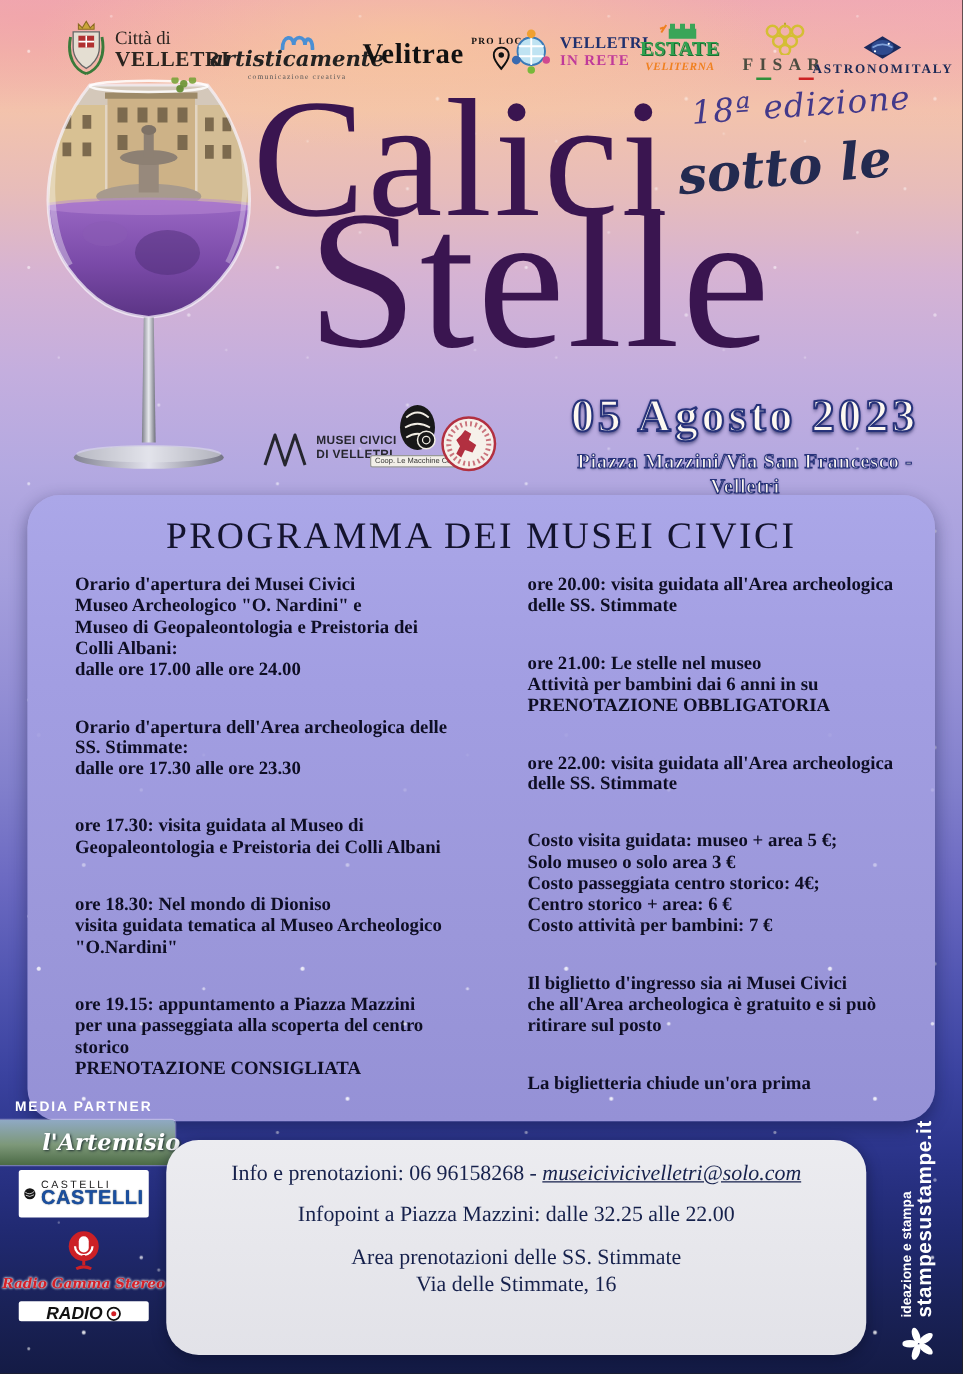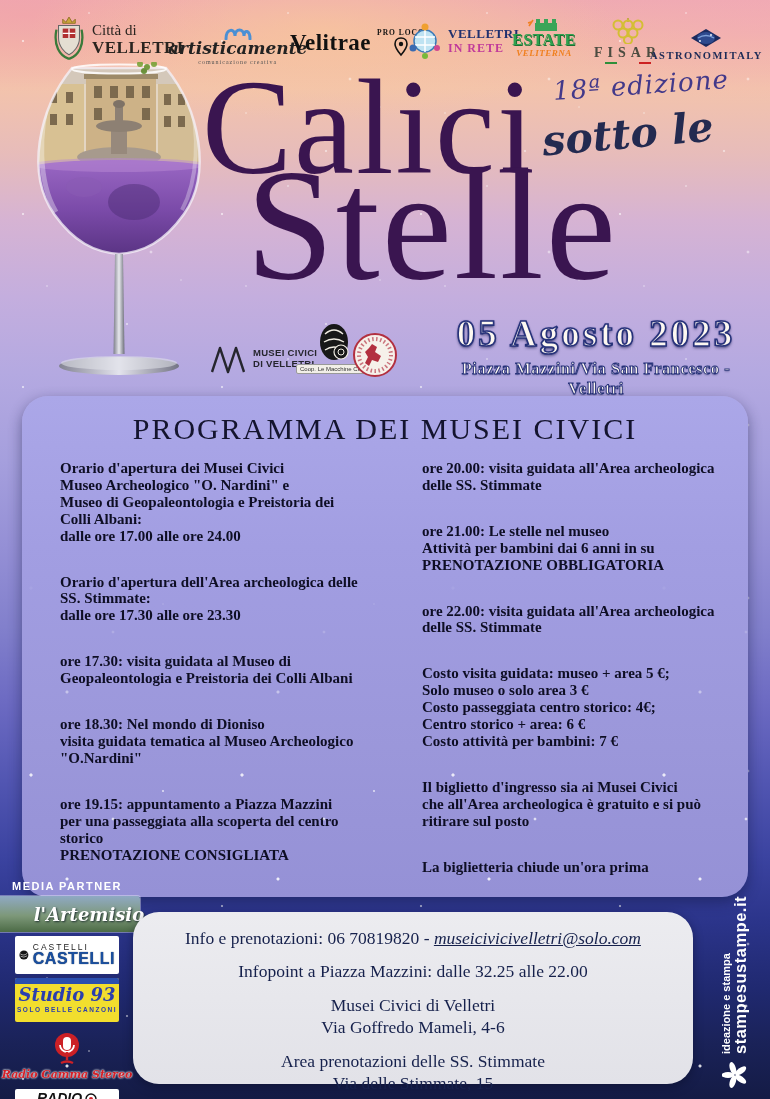--- a/index.html
+++ b/index.html
@@ -388,25 +388,20 @@
       <svg width="24" height="24" viewBox="0 0 24 24">
         <circle cx="12" cy="12" r="11" fill="#141414"></circle>
         <path d="M3,9 Q12,16 21,7 M4,15 Q12,20 20,14" stroke="#fff" stroke-width="1.5" fill="none"></path>
       </svg>
       <span class="castelli-txt">
         <div class="castelli-l1">CASTELLI</div>
         <div class="castelli-l2">CASTELLI</div>
       </span>
     </div>
 
-    <div class="mp-logo studio-box">
-      <div class="studio-strip"></div>
-      <span class="studio-name">Studio 93</span>
-      <span class="studio-sub">SOLO BELLE CANZONI</span>
-    </div>
 
     <div class="mp-logo gamma-box">
       <svg width="30" height="34" viewBox="0 0 30 34">
         <circle cx="15" cy="13" r="12" fill="#cc2026"></circle>
         <rect x="11" y="5" width="8" height="13" rx="4" fill="#fff"></rect>
         <path d="M8,13 a7,7 0 0 0 14,0" stroke="#fff" stroke-width="1.8" fill="none"></path>
         <path d="M15,20 L15,28 M9,31 Q15,28 21,31" stroke="#cc2026" stroke-width="2.4" fill="none"></path>
       </svg>
       <span class="gamma-txt">Radio Gamma Stereo</span>
     </div>
@@ -418,30 +413,26 @@
           <circle cx="6" cy="6" r="5" fill="#fff" stroke="#111" stroke-width="1.4"></circle>
           <circle cx="6" cy="6" r="2" fill="#d01f26"></circle>
         </svg>
       </span>
 
     </div>
   </div>
 
   <div class="info-box">
     <div class="info-line1">
-      <span>Info e prenotazioni: 06 70819820 - </span><span class="info-email">museicivicivelletri@solo.com</span>
+      <span>Info e prenotazioni: 06 96158268 - </span><span class="info-email">museicivicivelletri@solo.com</span>
     </div>
     <div class="info-line2">Infopoint a Piazza Mazzini: dalle 32.25 alle 22.00</div>
     <div class="venue">
-      <div>Musei Civici di Velletri</div>
-      <div>Via Goffredo Mameli, 4-6</div>
-    </div>
-    <div class="venue">
       <div>Area prenotazioni delle SS. Stimmate</div>
-      <div>Via delle Stimmate, 15</div>
+      <div>Via delle Stimmate, 16</div>
     </div>
   </div>
 
   <div class="print-credit">
     <svg width="26" height="26" viewBox="0 0 26 26">
       <g fill="#fff">
         <ellipse cx="13" cy="6" rx="3" ry="6.5"></ellipse>
         <ellipse cx="13" cy="6" rx="3" ry="6.5" transform="rotate(72 13 13)"></ellipse>
         <ellipse cx="13" cy="6" rx="3" ry="6.5" transform="rotate(144 13 13)"></ellipse>
         <ellipse cx="13" cy="6" rx="3" ry="6.5" transform="rotate(216 13 13)"></ellipse>

